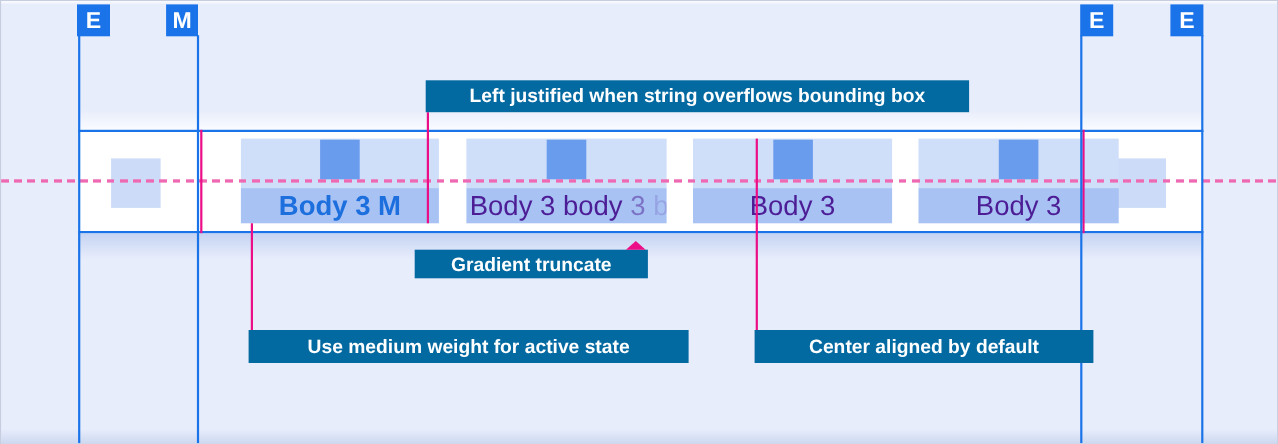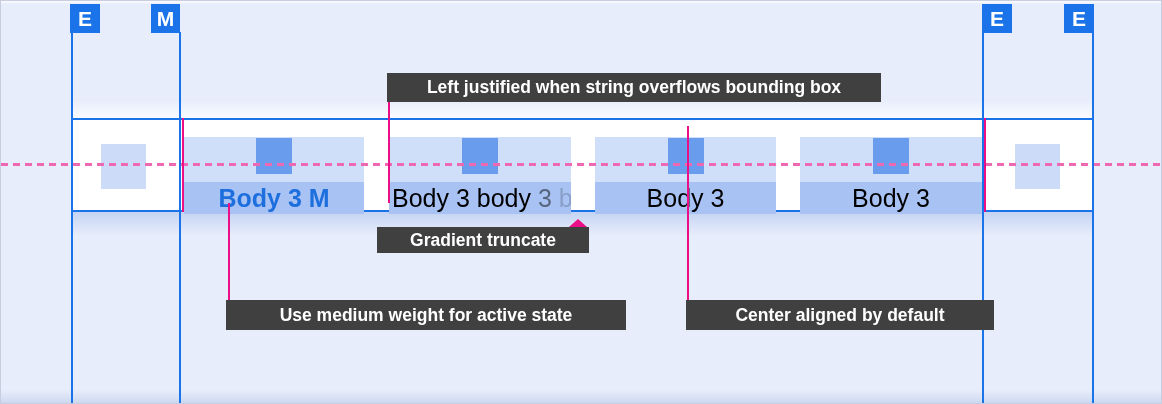--- a/index.html
+++ b/index.html
@@ -23,37 +23,37 @@
   .band{position:absolute;left:70px;top:117px;width:1023px;height:94px;
     background:#fff;border-top:2px solid #1a73e8;border-bottom:2px solid #1a73e8;
     box-sizing:border-box;z-index:1;}
   .band-glow-top{position:absolute;left:70px;top:99px;width:1023px;height:18px;
     background:linear-gradient(to top,rgba(250,252,255,.95),rgba(250,252,255,0));z-index:0;}
   .band-shadow-bottom{position:absolute;left:70px;top:211px;width:1023px;height:24px;
     background:linear-gradient(to bottom,rgba(168,191,235,.55),rgba(168,191,235,0));z-index:0;}
   
   .edge-square{position:absolute;top:143px;width:45px;height:45px;background:#ccdbf7;z-index:2;}
   
-  .tab{position:absolute;top:136px;height:77px;z-index:2;}
+  .tab{position:absolute;top:125px;height:77px;z-index:2;margin-left:35px;}
   .tab .icon-row{position:absolute;left:0;top:0;width:100%;height:45px;background:#cfdef9;}
   .tab .glyph{position:absolute;top:1px;left:50%;margin-left:-18px;width:36px;height:36px;background:#6a9cee;}
   .tab .label-row{position:absolute;left:0;top:45px;width:100%;height:32px;background:#a8c2f4;
-    font-size:25px;line-height:32px;color:#000000;text-align:center;white-space:nowrap;overflow:hidden;}
+    font-size:25px;line-height:32px;color:#4c1d95;text-align:center;white-space:nowrap;overflow:hidden;}
   .tab.active .label-row{font-weight:700;color:#1d6fde;}
   .tab .label-row.left{text-align:left;padding-left:3px;box-sizing:border-box;}
   .seg-full{opacity:1;}
   .seg-fade1{opacity:.48;}
   .seg-fade2{opacity:.18;}
   
   .dashed{position:absolute;left:0;top:162px;width:100%;height:3px;z-index:3;
     background:repeating-linear-gradient(90deg,#ee68b2 0 7px,rgba(0,0,0,0) 7px 12px);}
   
   .pline{position:absolute;width:2px;background:#ec0e86;z-index:5;}
   
-  .flag{position:absolute;background:#404040;color:#fff;font-weight:700;font-size:17.5px;
+  .flag{position:absolute;background:#0369a1;color:#fff;font-weight:700;font-size:17.5px;
     display:flex;align-items:center;justify-content:center;white-space:nowrap;z-index:8;}
   .notch{position:absolute;top:-8px;right:2px;width:0;height:0;
     border-left:9px solid transparent;border-right:9px solid transparent;
     border-bottom:8px solid #ec0e86;}
 </style>
 </head>
 <body>
 
 <div id="stage">
 

